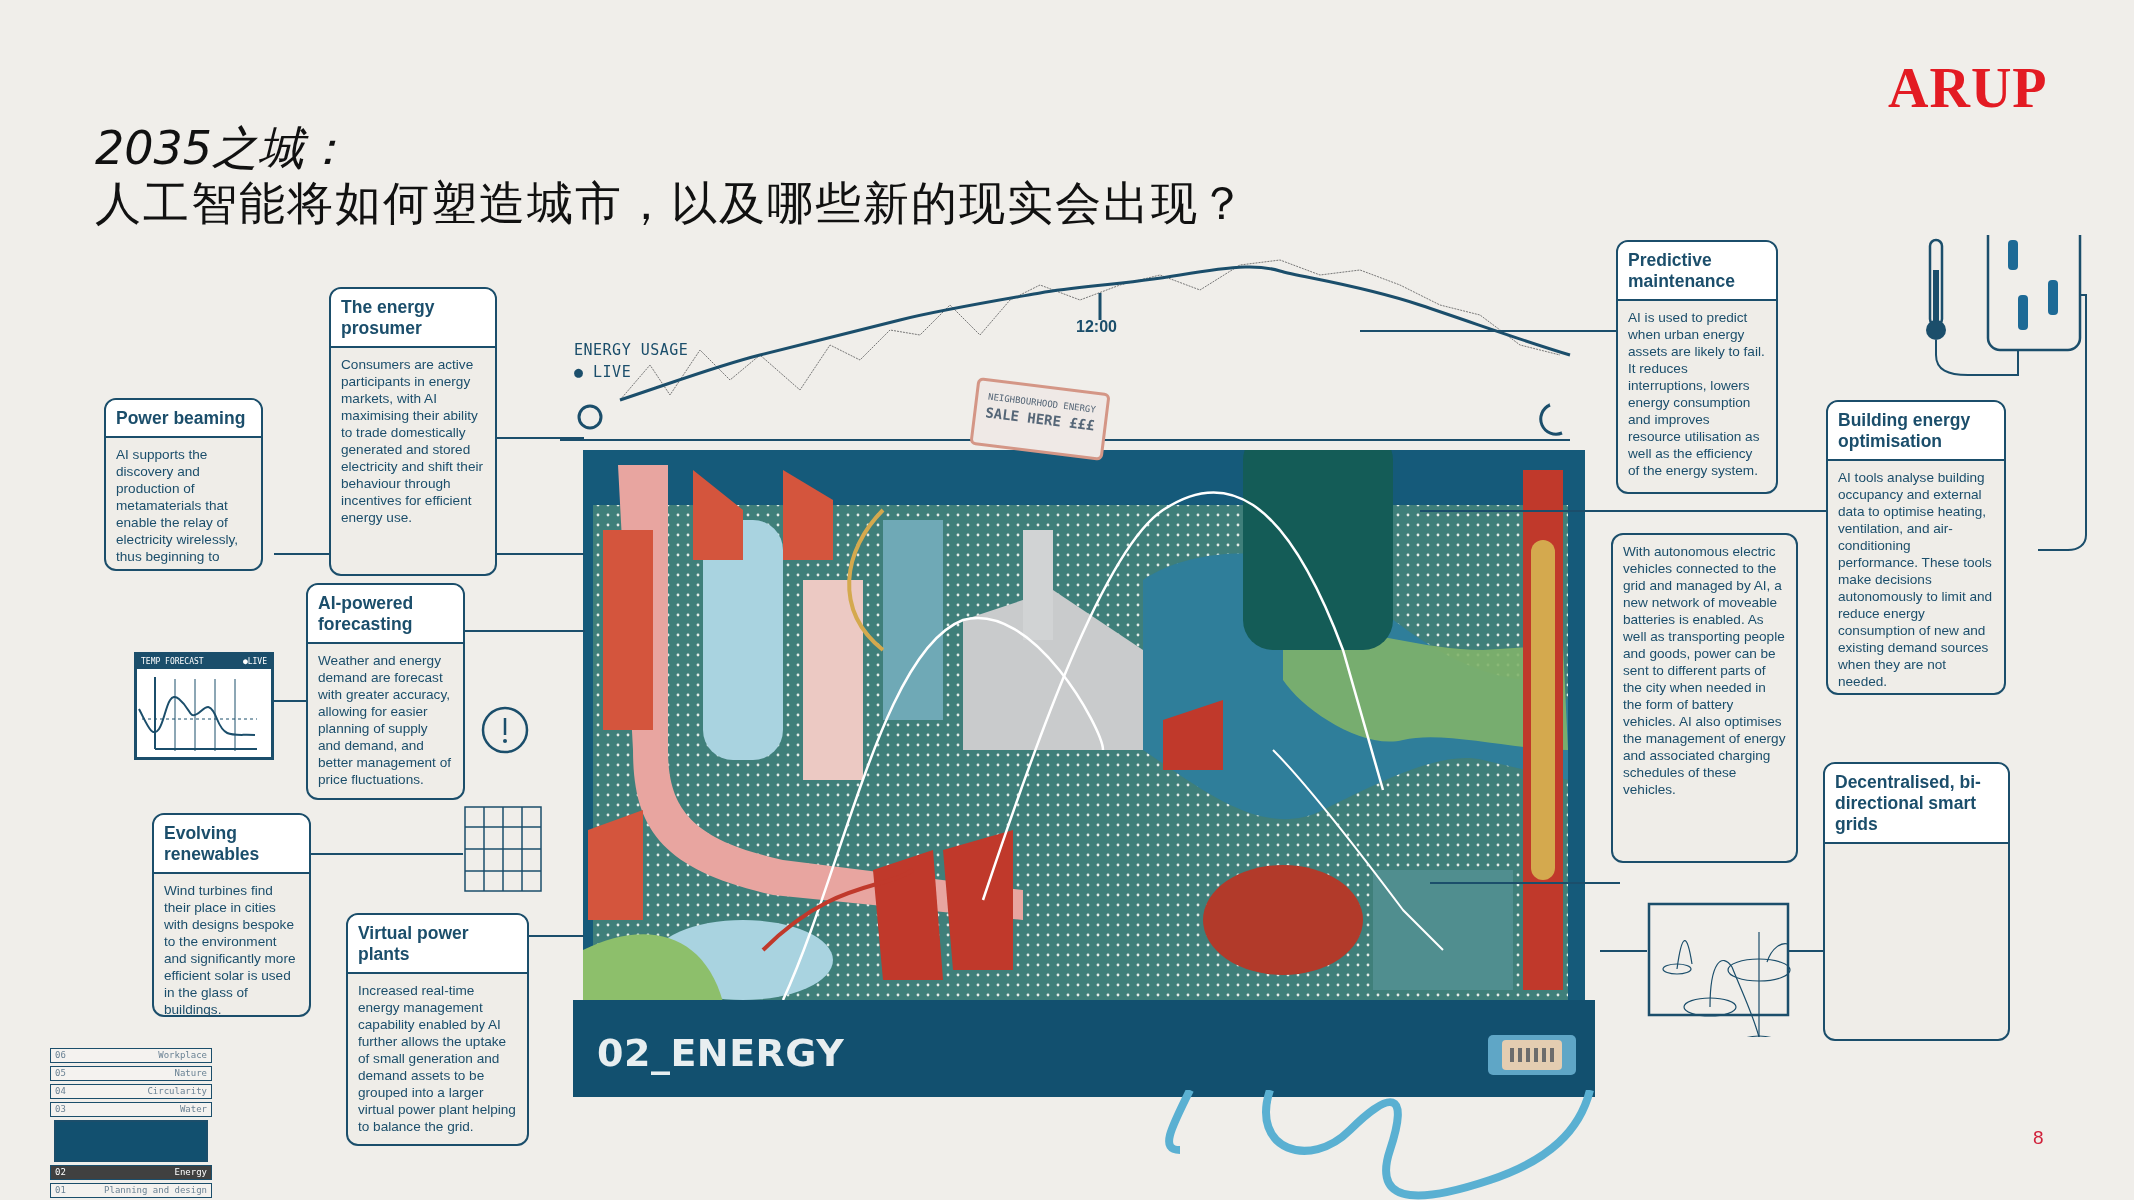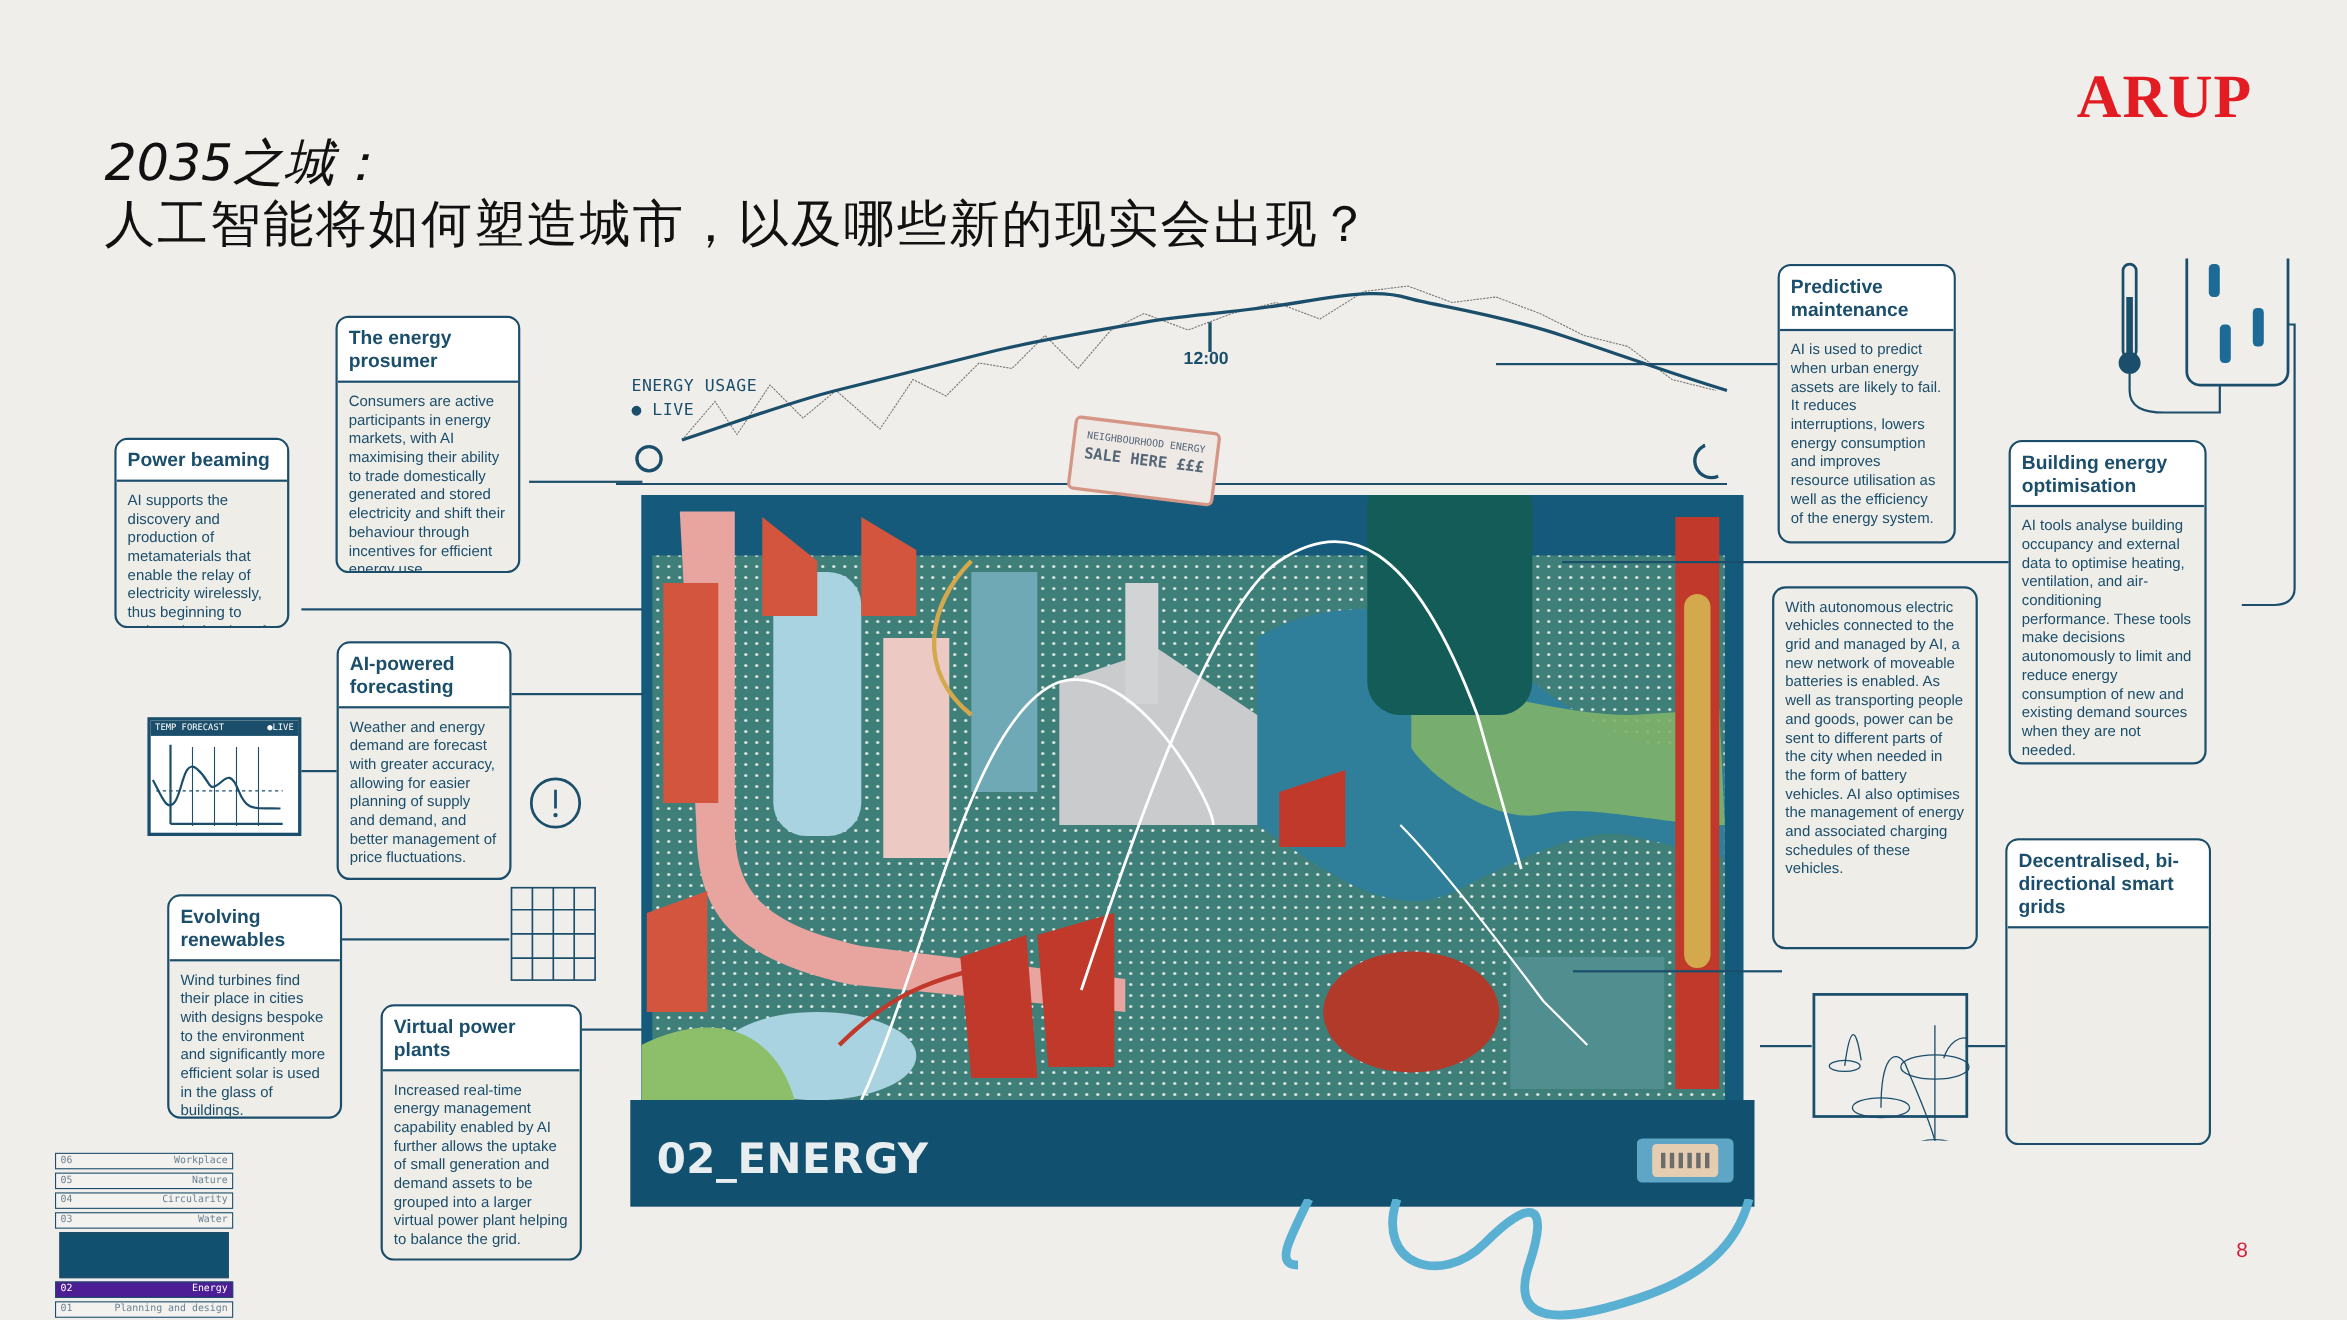--- a/index.html
+++ b/index.html
@@ -12,21 +12,21 @@
   .card { position:absolute; border:2.5px solid #1b4e6b; border-radius:12px; background:#efede8; overflow:hidden; box-sizing:border-box; }
   .card .hd { background:#fff; border-bottom:2.5px solid #1b4e6b; padding:8px 10px 7px 10px; font-weight:bold; font-size:17.5px; line-height:21px; color:#1b4e6b; }
   .card .bd { padding:8px 10px; font-size:13.6px; line-height:17px; color:#1b4e6b; }
   .line { position:absolute; background:#1b4e6b; }
   .diorama { left:583px; top:450px; width:1002px; height:552px; background:#155a7a; overflow:hidden; }
   .band { left:573px; top:1000px; width:1022px; height:97px; background:#12506f; }
   .band-label { left:597px; top:1031px; font-family:"DejaVu Sans", sans-serif; font-weight:bold; font-size:38px; color:#e8eef0; letter-spacing:0.5px; }
   .nav { left:50px; top:1048px; width:162px; }
   .nav .row { height:13px; border:1.5px solid #1b4e6b; margin-bottom:3px; font-family:"DejaVu Sans Mono", monospace; font-size:9px; line-height:13px; color:#6a8294; display:flex; justify-content:space-between; padding:0 4px; background:#f4f2ef; }
   .nav .fill { height:38px; background:#12506f; border:2px solid #1b4e6b; margin:0 4px 3px 4px; }
-  .nav .row.active { background:#4c1d95; color:#fff; }
+  .nav .row.active { background:#404040; color:#fff; }
   .pagenum { left:2033px; top:1127px; font-size:19px; color:#d0203a; }
   .eu-label { left:574px; top:339px; font-family:"DejaVu Sans Mono", monospace; font-size:15px; color:#1b4e6b; line-height:22px; letter-spacing:0.5px; }
   .clock { left:1076px; top:318px; font-weight:bold; font-size:16px; color:#1b4e6b; }
   .sign { left:973px; top:385px; width:128px; height:62px; background:#efe9e6; border:3px solid #d49686; border-radius:6px; transform:rotate(7deg); font-family:"DejaVu Sans Mono", monospace; color:#567; text-align:center; }
   .sign .s1 { font-size:9px; margin-top:10px; }
   .sign .s2 { font-size:14px; font-weight:bold; margin-top:3px; }
   .tf { left:134px; top:652px; width:140px; height:108px; border:3px solid #1b4e6b; background:#fff; box-sizing:border-box; }
   .tf .bar { background:#1b4e6b; color:#fff; font-family:"DejaVu Sans Mono", monospace; font-size:8px; height:14px; line-height:14px; padding:0 4px; display:flex; justify-content:space-between; }
 </style>
 </head>
@@ -186,21 +186,21 @@
       <path d="M63,105 C63,60 75,50 85,65 C95,90 105,110 112,135"></path>
       <path d="M112,135 L112,30"></path>
       <path d="M120,60 C125,45 135,40 141,42"></path>
   </g>
 </svg>
 
 <div class="card" style="left:104px;top:398px;width:159px;height:173px">
   <div class="hd">Power beaming</div>
   <div class="bd">AI supports the discovery and production of metamaterials that enable the relay of electricity wirelessly, thus beginning to reduce the burden of physical grid infrastructure.</div>
 </div>
-<div class="card" style="left:305px;top:287px;width:168px;height:234px">
+<div class="card" style="left:329px;top:287px;width:168px;height:289px">
   <div class="hd">The energy prosumer</div>
   <div class="bd">Consumers are active participants in energy markets, with AI maximising their ability to trade domestically generated and stored electricity and shift their behaviour through incentives for efficient energy use.</div>
 </div>
 <div class="card" style="left:306px;top:583px;width:159px;height:217px">
   <div class="hd">AI-powered forecasting</div>
   <div class="bd">Weather and energy demand are forecast with greater accuracy, allowing for easier planning of supply and demand, and better management of price fluctuations.</div>
 </div>
 <div class="card" style="left:152px;top:813px;width:159px;height:204px">
   <div class="hd">Evolving renewables</div>
   <div class="bd">Wind turbines find their place in cities with designs bespoke to the environment and significantly more efficient solar is used in the glass of buildings.</div>

